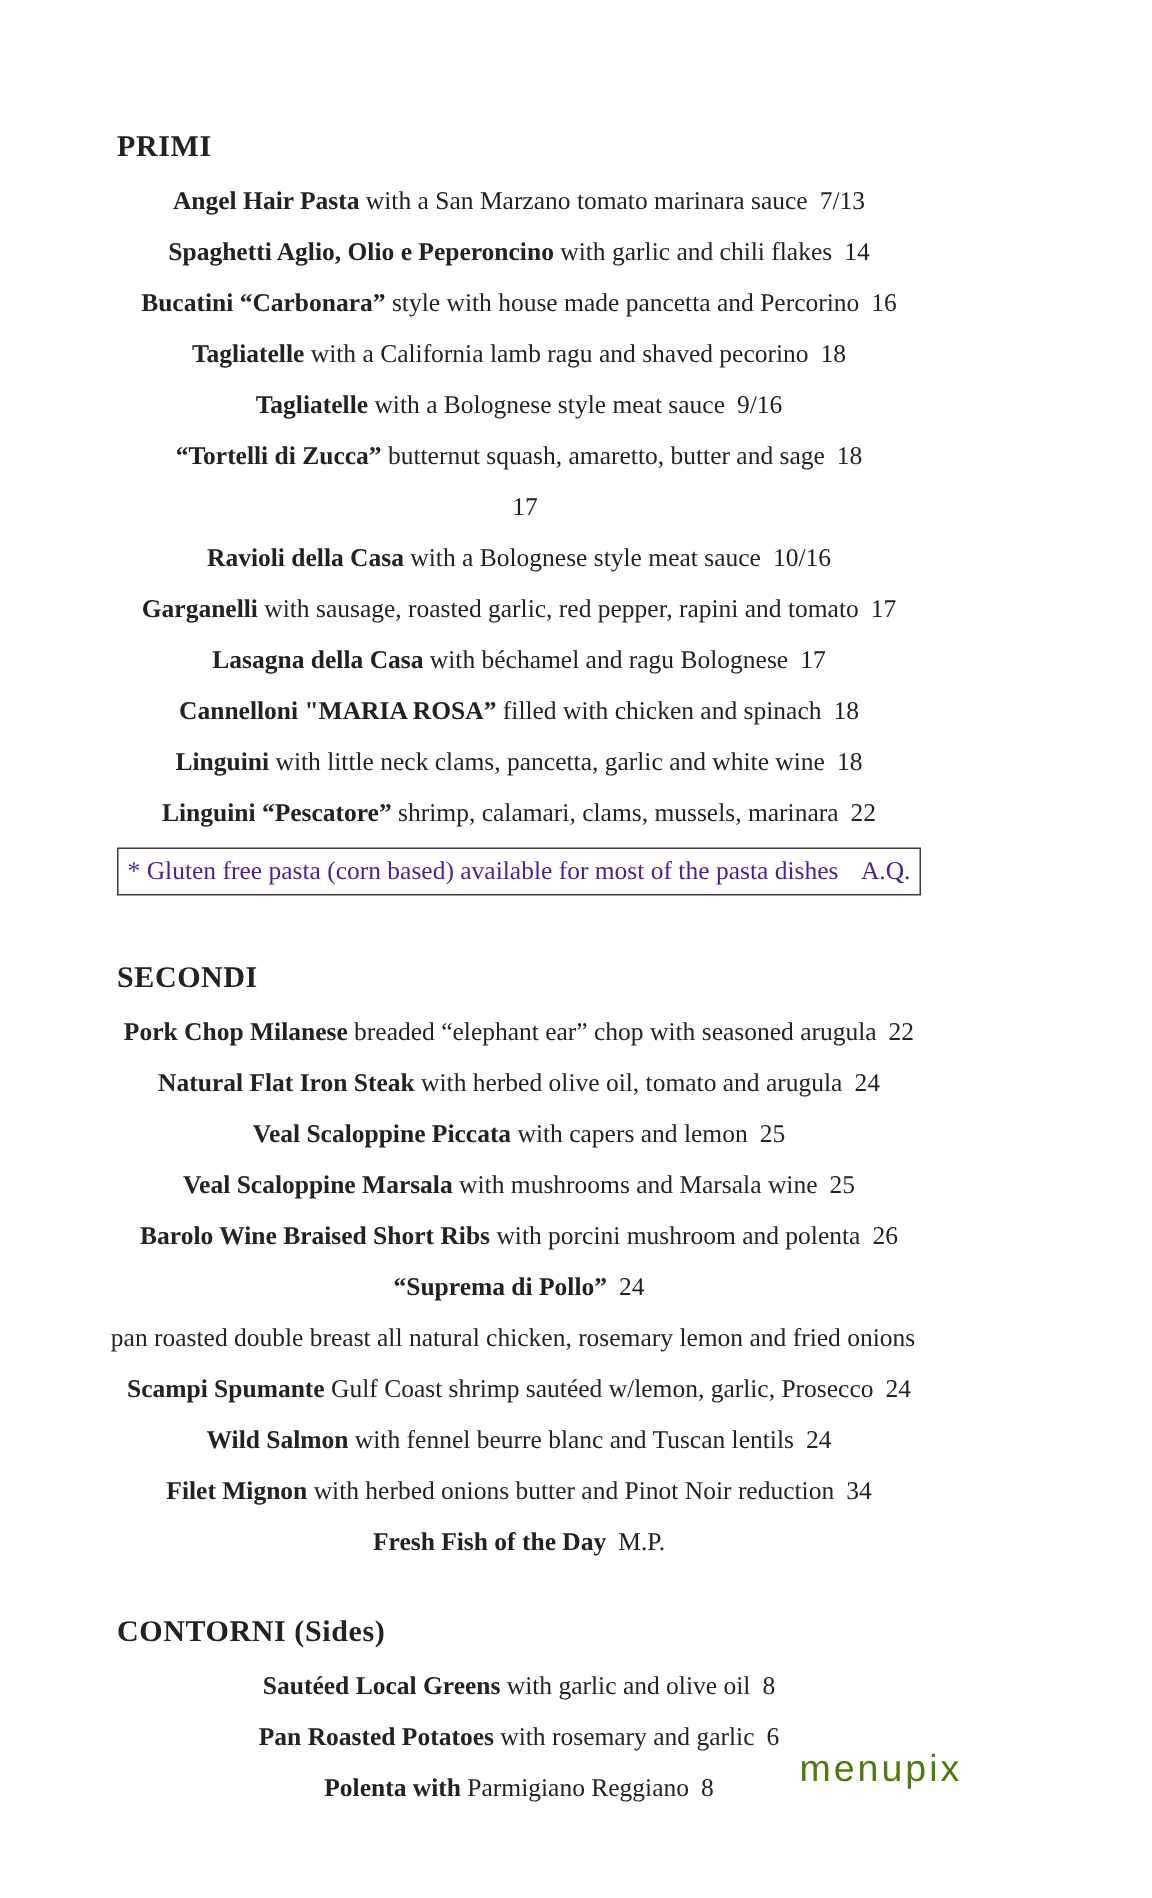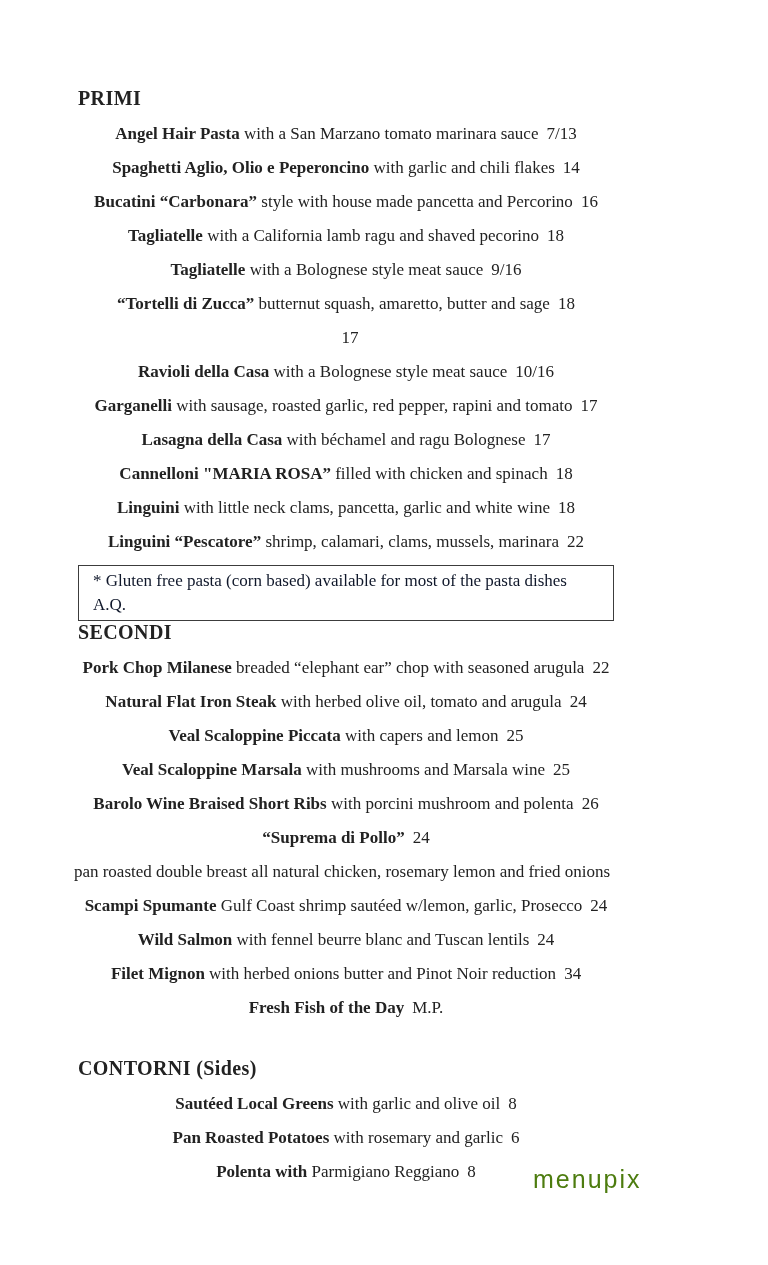--- a/index.html
+++ b/index.html
@@ -8,21 +8,21 @@
     width: 662px;
     height: 1265px;
     background: #ffffff;
     overflow: hidden;
     box-sizing: border-box;
     padding: 87px 48px 0 78px;
     font-family: "Liberation Serif", "DejaVu Serif", serif;
     color: #222222;
   }
   .menu-section { margin: 0; }
-  .menu-section + .menu-section { }
+  .menu-section + .menu-section { margin-top: 44px; }
   .menu-section.contorni { margin-top: 38px; }
   .section-title {
     font-size: 20px;
     line-height: 22px;
     font-weight: bold;
     margin: 0 0 14px 0;
     letter-spacing: 0.4px;
   }
   .menu-row {
     display: flex;
@@ -108,21 +108,21 @@
           <span class="item-price">18</span>
         </div>
         <div class="menu-row">
           <span class="item-text"><span class="item-name">Linguini</span><span class="item-desc"> with little neck clams, pancetta, garlic and white wine</span></span>
           <span class="item-price">18</span>
         </div>
         <div class="menu-row">
           <span class="item-text"><span class="item-name">Linguini “Pescatore”</span><span class="item-desc"> shrimp, calamari, clams, mussels, marinara</span></span>
           <span class="item-price">22</span>
         </div>
-        <div class="note-box" style="color: #0f172a; border-color: rgb(60, 60, 60); flex-direction: column;">
+        <div class="note-box" style="color: #4c1d95; border-color: rgb(60, 60, 60);">
           <span class="note-text">* Gluten free pasta (corn based) available for most of the pasta dishes</span>
           <span class="item-price">A.Q.</span>
         </div>
       </section>
       <section class="menu-section secondi">
         <h2 class="section-title">SECONDI</h2>
         <div class="menu-row">
           <span class="item-text"><span class="item-name">Pork Chop Milanese</span><span class="item-desc"> breaded “elephant ear” chop with seasoned arugula</span></span>
           <span class="item-price">22</span>
         </div>

